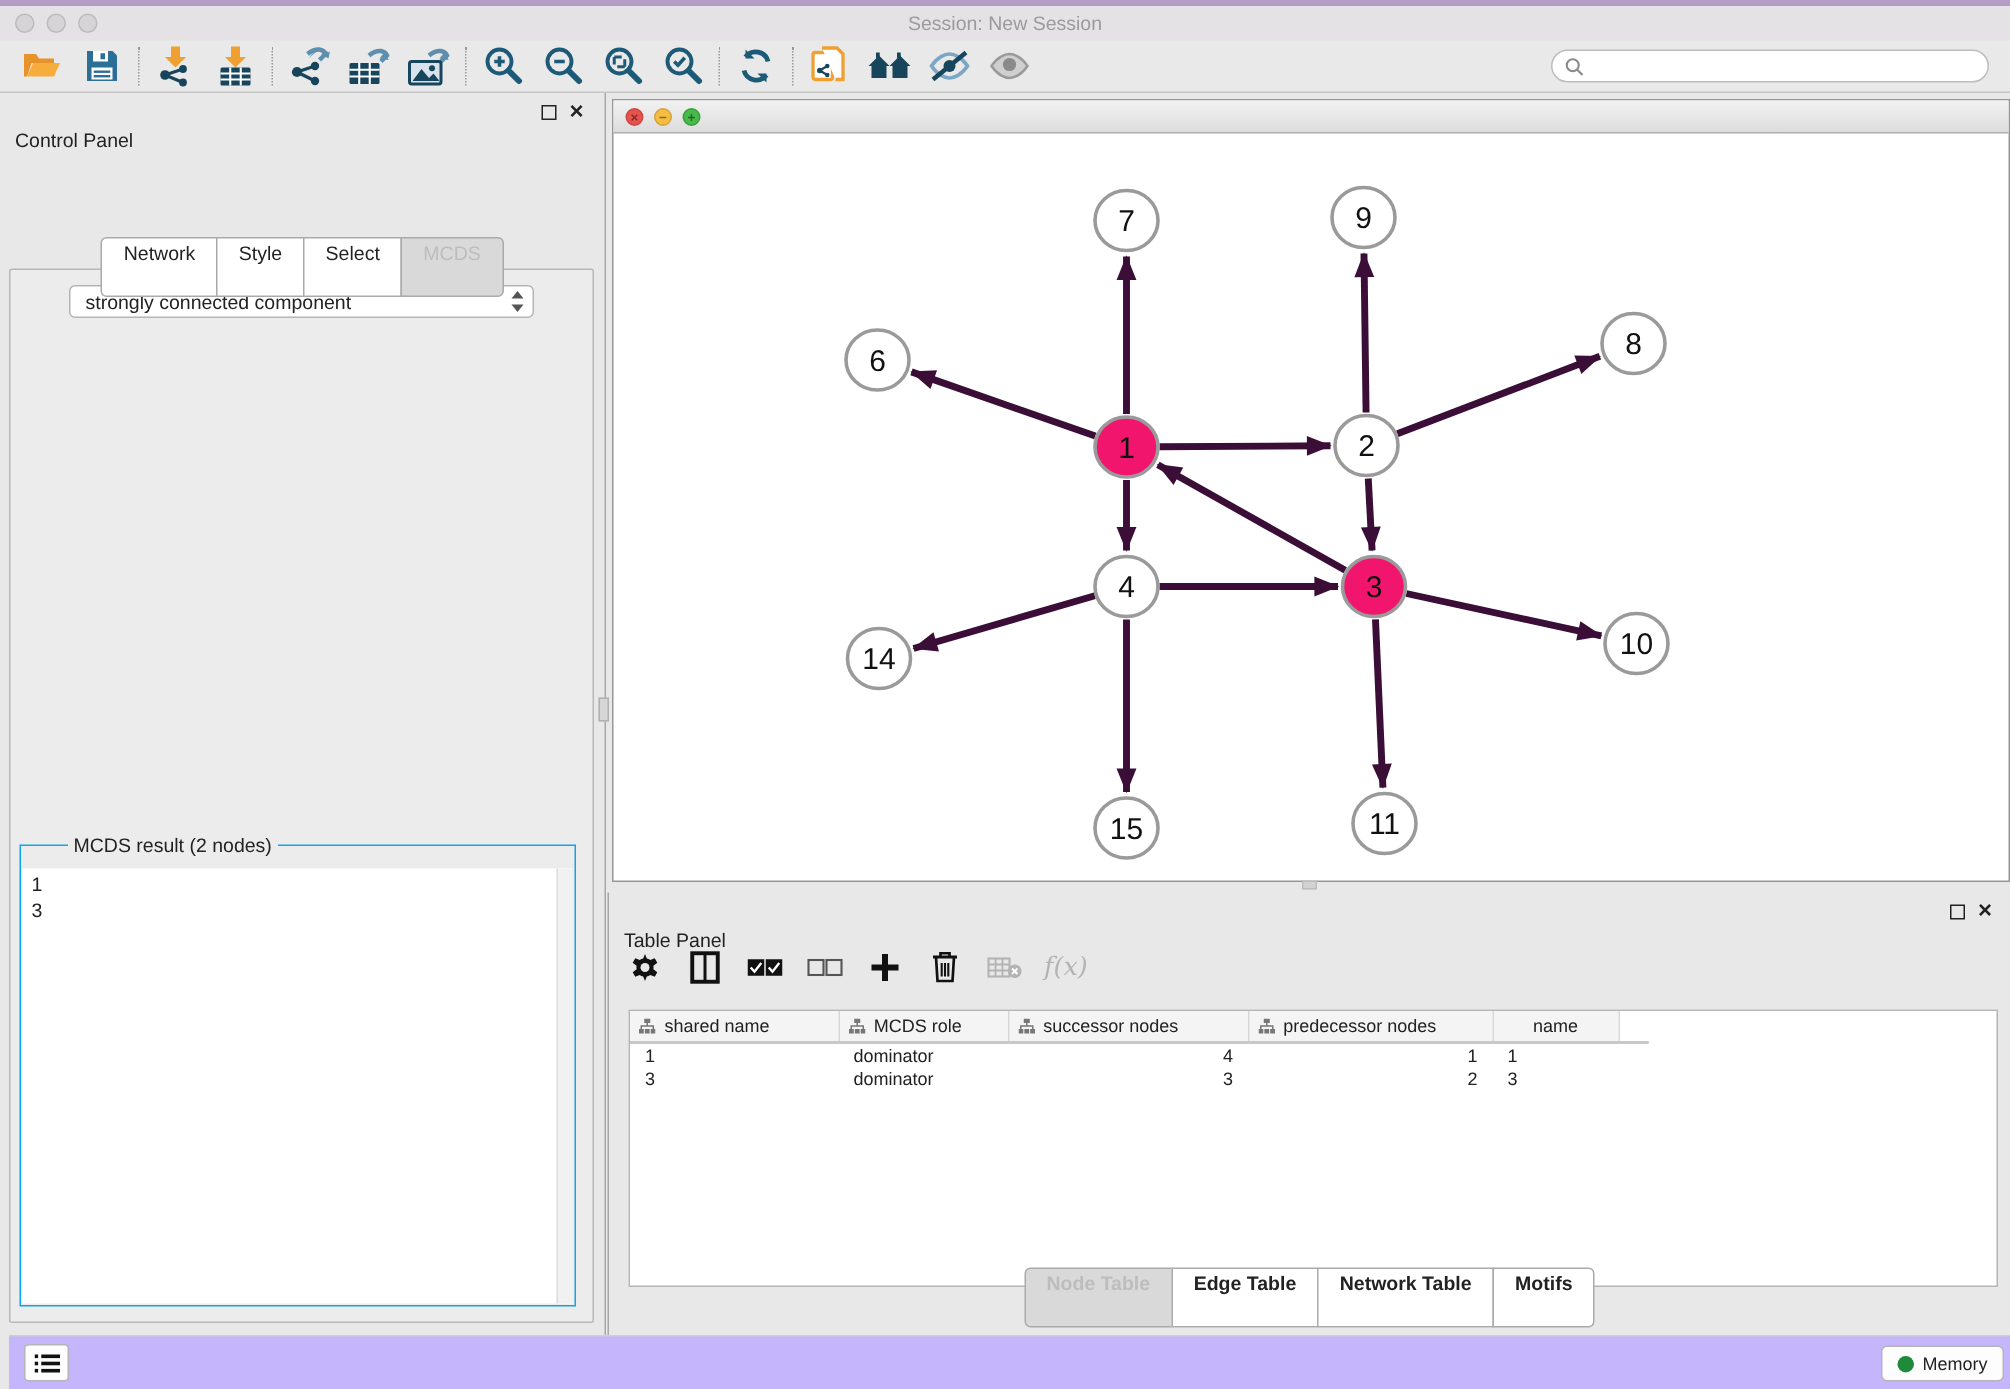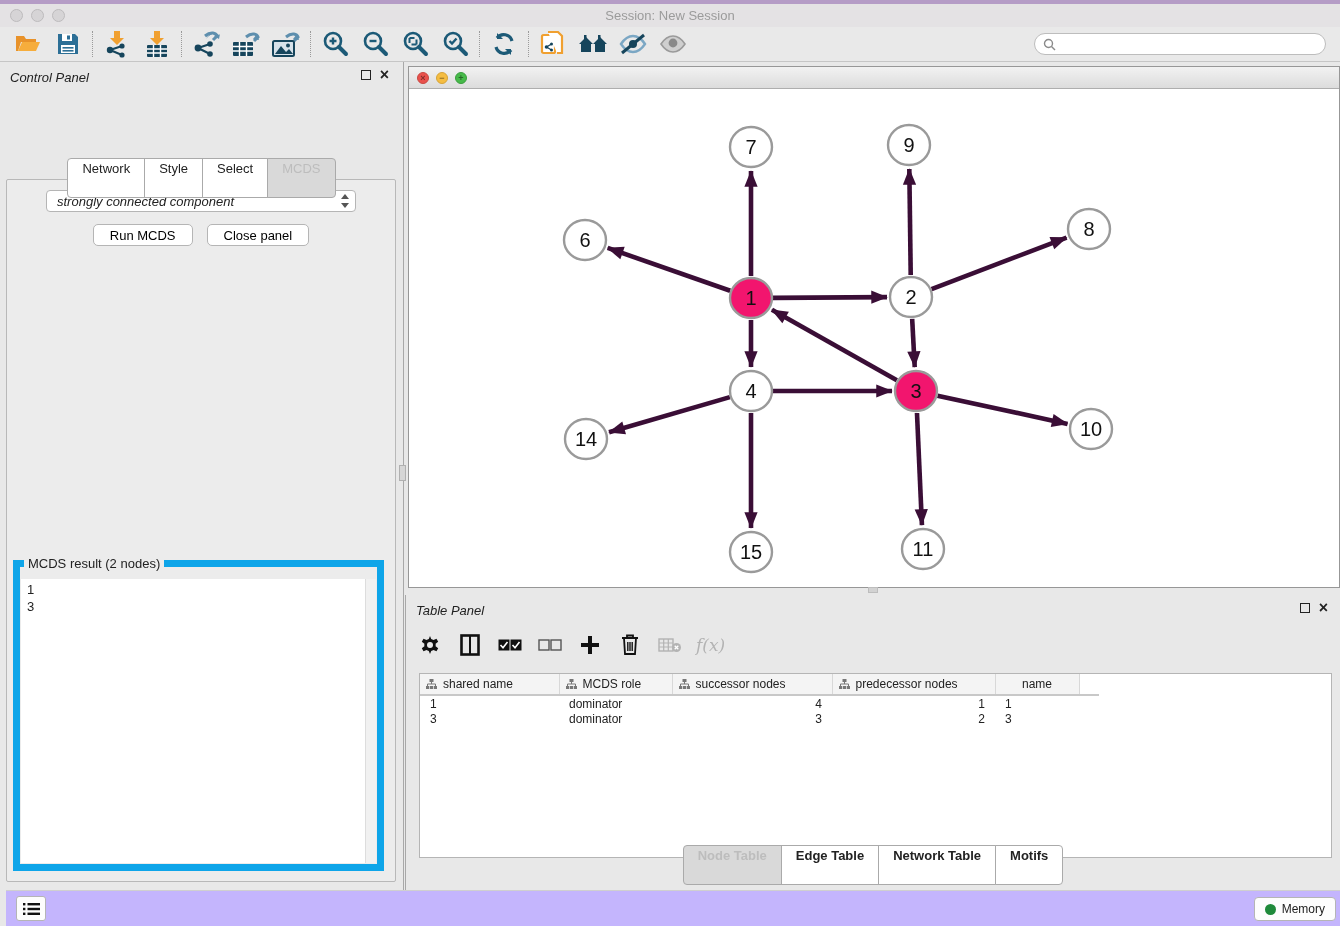--- a/index.html
+++ b/index.html
@@ -17,36 +17,36 @@
   #toolbar { position:absolute; left:0; top:27px; width:1340px; height:35px; background:#e9e9e9; border-bottom:1px solid #c6c6c6; display:flex; align-items:center; padding:0 8px; }
   .tb-btn { width:40px; height:30px; display:flex; align-items:center; justify-content:center; cursor:pointer; }
   .tb-sep { width:1px; height:26px; border-left:1px dotted #9a9a9a; margin:0 4px; }
   #toolbar .spacer { flex:1; }
   #search-box { width:292px; height:22px; background:#fff; border:1px solid #bdbdbd; border-radius:11px; display:flex; align-items:center; padding:0 8px; margin-right:6px; }
   #search-box input { border:none; outline:none; flex:1; font-size:12px; background:transparent; margin-left:5px; }
 
   
   #control-panel { position:absolute; left:0; top:62px; width:404px; height:828px; background:#e8e8e8; border-right:1px solid #a8a8a8; }
   .panel-head { position:relative; height:30px; }
-  .panel-head .pt { position:absolute; left:10px; top:8px; font-size:13px; color:#222;font-style:italic; }
+  .panel-head .pt { position:absolute; left:10px; top:24px; font-size:13px; color:#222; }
   .panel-head .ctl { position:absolute; top:8px; display:flex; gap:9px; align-items:center; }
   .float-glyph { width:10px; height:10px; border:1.5px solid #222; display:inline-block; }
   .close-glyph { font-size:16px; font-weight:900; line-height:10px; color:#222; }
   #cp-tabs { position:absolute; left:0; top:96px; width:100%; display:flex; justify-content:center; z-index:3; }
   .tab { height:40px; padding:0 14px; font-size:13px; line-height:20px; background:#fff; border:1px solid #aaa; margin-left:-1px; cursor:pointer; }
   .tab:first-child { border-radius:4px 0 0 4px; margin-left:0; }
   .tab:last-child { border-radius:0 4px 4px 0; }
   .tab.sel { background:#d9d9d9; color:#bdbdbd; }
   #cp-body { position:absolute; left:6px; right:7px; top:117px; bottom:8px; background:#ececec; border:1px solid #b8b8b8; border-radius:2px; }
   #opt-label { margin-top:20px; text-align:center; font-size:13px; }
   #criterion { margin:10px auto 0; width:310px; height:22px; background:#fff; border:1px solid #b5b5b5; border-radius:4px; display:flex; align-items:center; padding:0 4px 0 10px; font-size:13px; cursor:pointer; }
-  #criterion .lbl { flex:1;font-style:italic; }
+  #criterion .lbl { flex:1; }
   .btn-row { margin-top:12px; display:flex; justify-content:center; gap:14px; }
   .mac-btn { height:22px; padding:0 16px; background:#fff; border:1px solid #b5b5b5; border-radius:5px; font-size:13px; font-family:"Liberation Sans",sans-serif; cursor:pointer; }
-  #result-box { position:absolute; left:6px; right:11px; top:376px; bottom:10px; border:7px solid #0ea5e9; }
+  #result-box { position:absolute; left:6px; right:11px; top:376px; bottom:10px; border:1px solid #0ea5e9;padding-left:27px; }
   #result-box legend { font-size:13px; padding:0 4px; margin-left:4px; }
   #result-inner { position:absolute; left:1px; right:1px; top:8px; bottom:1px; background:#fff; }
   #result-text { position:absolute; left:0; top:0; right:11px; bottom:0; font-size:13px; line-height:17px; padding:2px 6px; white-space:pre; }
   #result-scroll { position:absolute; right:0; top:0; width:11px; bottom:0; background:#f1f1f1; border-left:1px solid #ddd; }
   #cp-divider-grip { position:absolute; right:-3px; top:403px; width:7px; height:16px; background:#d6d6d6; border:1px solid #b0b0b0; z-index:5; }
 
   
   #desktop { position:absolute; left:405px; top:62px; width:935px; height:533px; background:#e8e8e8; }
   #net-window { position:absolute; left:3px; top:4px; width:932px; height:522px; border:1px solid #979797; background:#fff; }
   #net-titlebar { position:relative; height:22px; background:linear-gradient(#f2f2f2,#dcdcdc); border-bottom:1px solid #aeaeae; }
@@ -257,24 +257,20 @@
     <div class="tab">Select</div>
     <div class="tab sel">MCDS</div>
   </div>
   <div id="cp-body">
     <div id="criterion">
       <span class="lbl">strongly connected component</span>
       <svg width="12" height="16" viewBox="0 0 12 16">
           <path d="M6 1l4 5H2z" fill="#555"></path>
           <path d="M6 15l4-5H2z" fill="#555"></path>
         </svg>
-    </div>
-    <div class="btn-row">
-      <button class="mac-btn">Run MCDS</button>
-      <button class="mac-btn">Close panel</button>
     </div>
     <fieldset id="result-box">
       <legend>MCDS result (2 nodes)</legend>
       <div id="result-inner">
         <div id="result-text">1
 3</div>
         <div id="result-scroll"></div>
       </div>
     </fieldset>
   </div>

